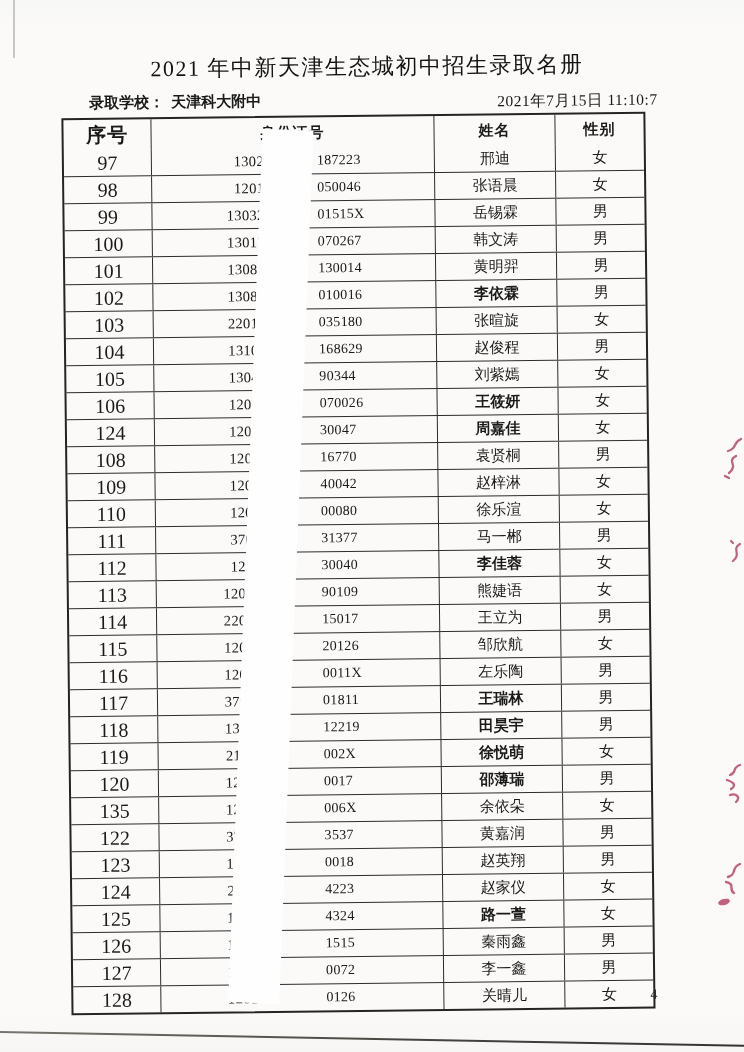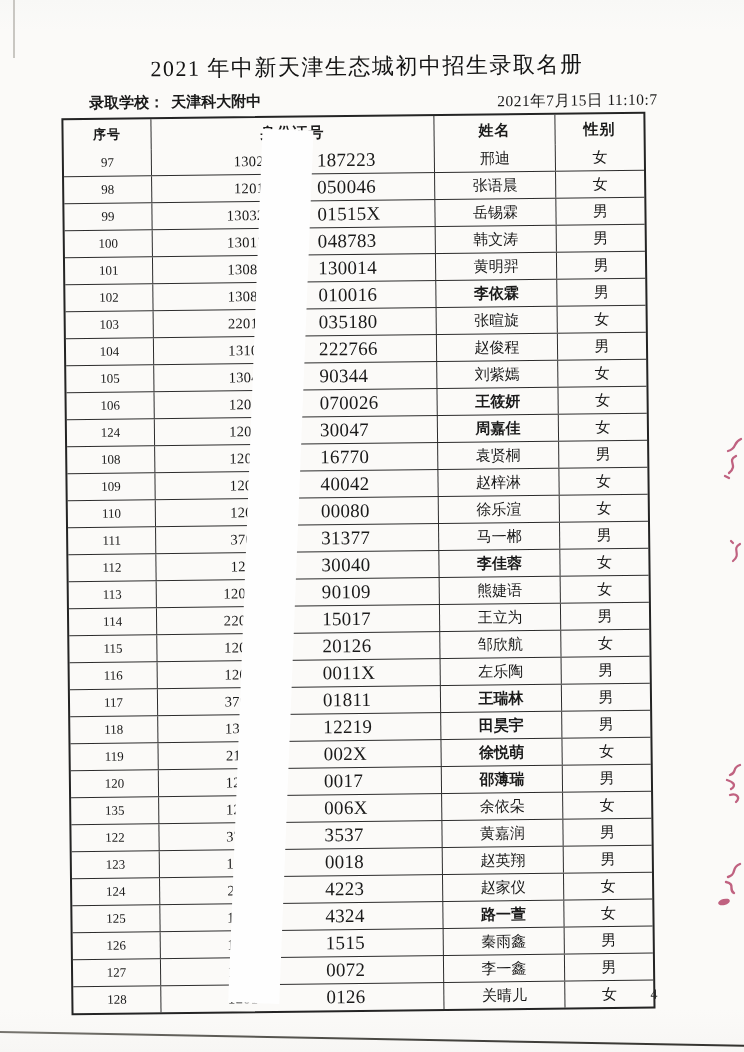--- a/index.html
+++ b/index.html
@@ -28,32 +28,32 @@
     border:2.2px solid #242424; box-sizing:border-box; background:transparent;
   }
   .tr{display:flex; height:26px;}
   .tr:not(:first-child){border-top:1.6px solid #2c2c2c;}
   .tr.thead{height:30px;}
   .td{
     box-sizing:border-box; display:flex; align-items:center; justify-content:center;
     border-left:1.6px solid #2c2c2c; font-size:15px; overflow:hidden;
   }
   .td:first-child{border-left:none;}
-  .c-no{width:87px; font-size:13px;}
+  .c-no{width:87px; font-size:20px;}
   .c-id{width:283px; position:relative;}
   .c-name{width:121px;}
   .c-sex{flex:1;}
   .th{font-weight:600; letter-spacing:1px;}
   .idp{
     position:absolute; left:0; top:0; height:100%; width:112px;
     display:flex; align-items:center; justify-content:flex-end; font-size:14.5px; letter-spacing:0.3px;
   }
   .ids{
     position:absolute; left:165px; top:0; height:100%;
-    display:flex; align-items:center; font-size:19px; letter-spacing:0.3px;
+    display:flex; align-items:center; font-size:14px; letter-spacing:0.3px;
   }
   .bold{font-weight:700;}
   .redaction{
     position:absolute; left:267px; top:133px; width:51px; height:874px;
     background:#fefefe; transform:rotate(2.9deg); transform-origin:50% 0; z-index:5;
   }
   .page-num{position:absolute; top:994px; left:645px; font-size:14px; color:#2a2a2a;}
   .red-mark{position:absolute; z-index:9;}
   .paper-edge{
     position:absolute; top:1031px; left:-6px; width:762px; height:2px;
@@ -107,21 +107,21 @@
               <span class="idp">13032</span>
               <span class="ids">01515X</span>
             </div>
             <div class="td c-name">岳锡霖</div>
             <div class="td c-sex">男</div>
           </div>
           <div class="tr">
             <div class="td c-no">100</div>
             <div class="td c-id">
               <span class="idp">13013</span>
-              <span class="ids">048783</span>
+              <span class="ids">070267</span>
             </div>
             <div class="td c-name">韩文涛</div>
             <div class="td c-sex">男</div>
           </div>
           <div class="tr">
             <div class="td c-no">101</div>
             <div class="td c-id">
               <span class="idp">13082</span>
               <span class="ids">130014</span>
             </div>
@@ -143,21 +143,21 @@
               <span class="idp">22010</span>
               <span class="ids">035180</span>
             </div>
             <div class="td c-name">张暄旋</div>
             <div class="td c-sex">女</div>
           </div>
           <div class="tr">
             <div class="td c-no">104</div>
             <div class="td c-id">
               <span class="idp">13102</span>
-              <span class="ids">222766</span>
+              <span class="ids">168629</span>
             </div>
             <div class="td c-name">赵俊程</div>
             <div class="td c-sex">男</div>
           </div>
           <div class="tr">
             <div class="td c-no">105</div>
             <div class="td c-id">
               <span class="idp">13040</span>
               <span class="ids">90344</span>
             </div>

